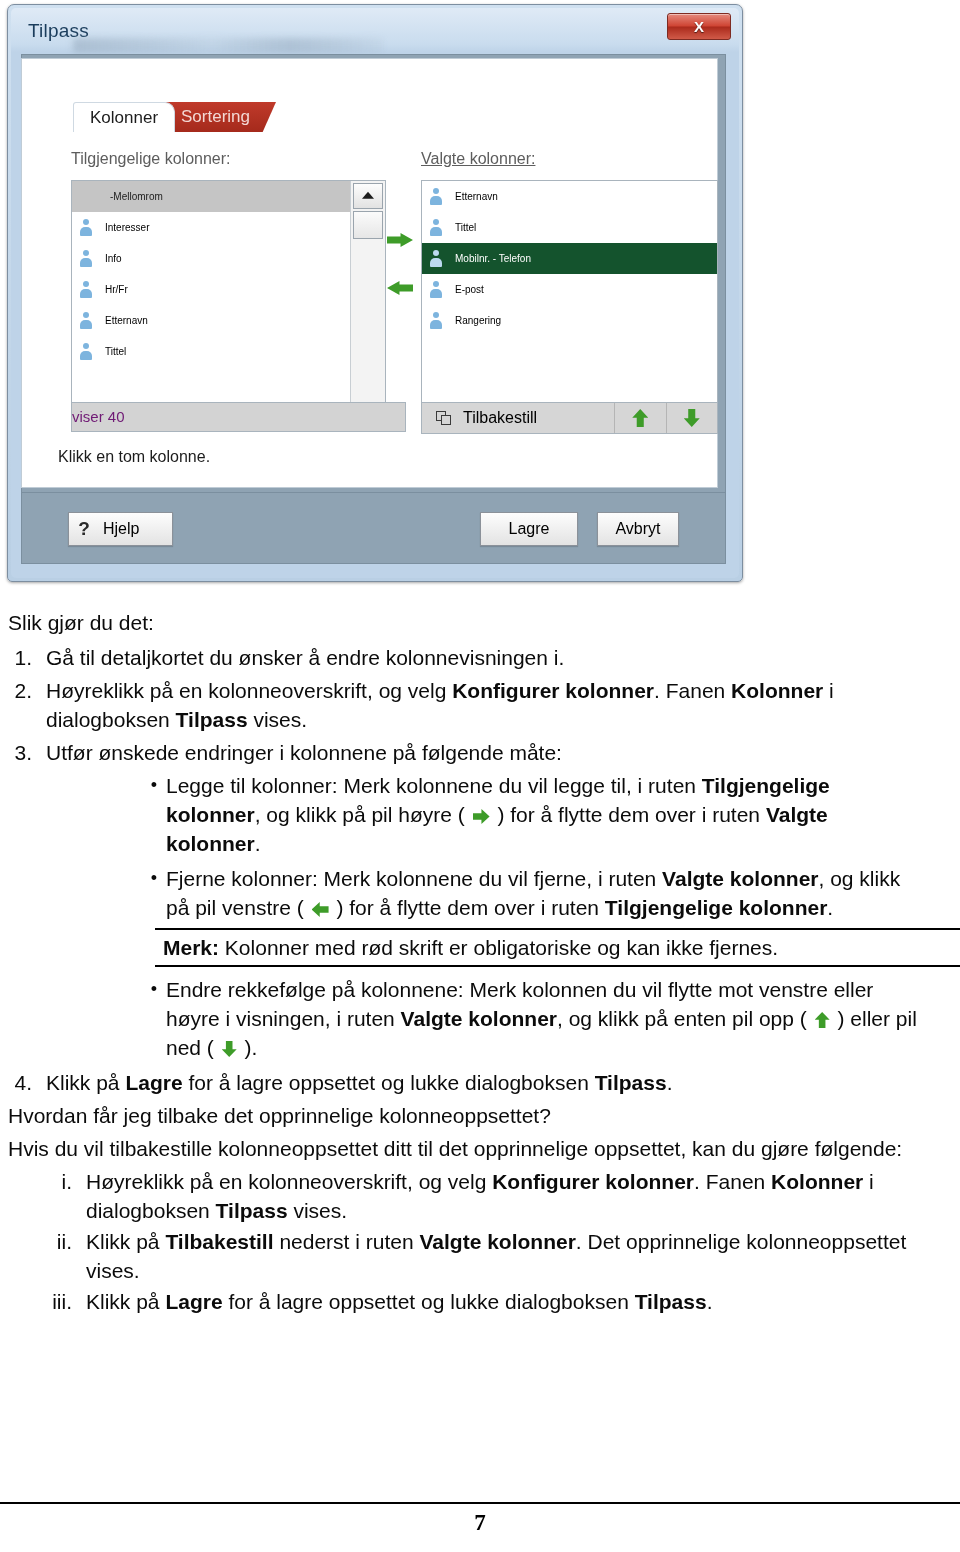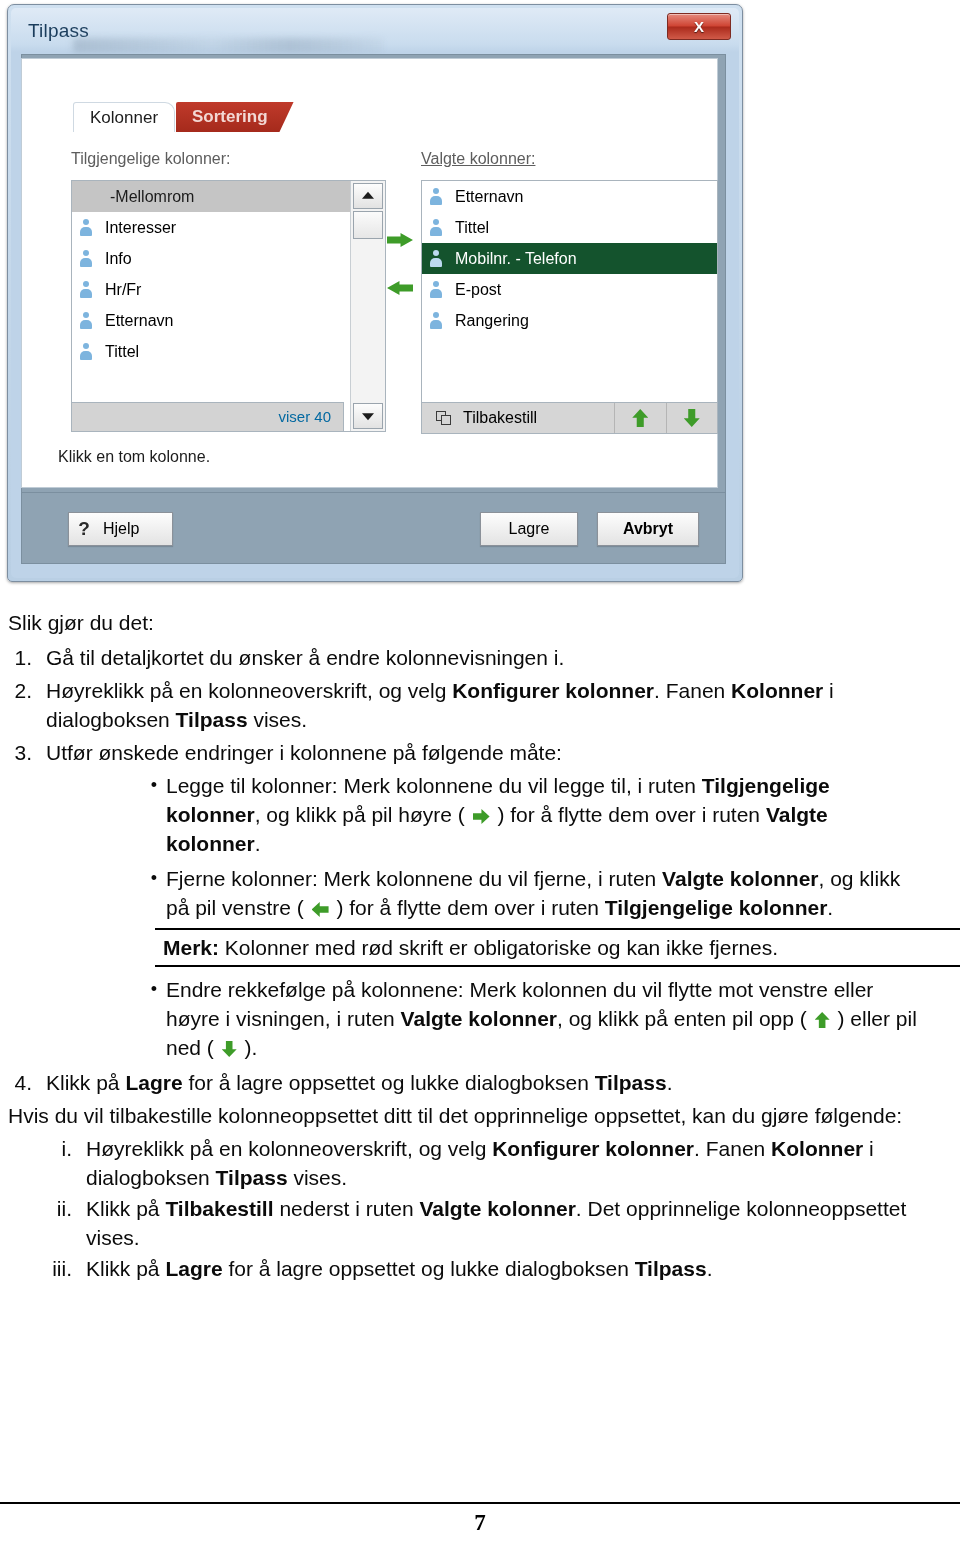--- a/index.html
+++ b/index.html
@@ -92,28 +92,27 @@
   .tab-active{
     left:0;
     background:#fff;
     color:#1c1c1c;
     border:1px solid #cfd9e2;
     border-bottom:none;
     border-radius:3px 10px 0 0;
     z-index:3;
   }
   .tab-inactive{
-    left:103px;
+    left:92px;
     background:linear-gradient(#c03a2b,#a52a1c);
     color:#f3d8d4;
     border-radius:2px 0 0 0;
     clip-path:polygon(0 0,100% 0,88% 100%,0 100%);
     padding-right:26px;
     z-index:2;
-    font-weight:bold;
   }
 
   
   .col-label{
     position:absolute;
     font-size:16px;
     color:#5d5d5d;
   }
   #lbl-available{ left:60px; top:142px; }
   #lbl-selected { left:410px; top:142px;text-decoration:underline; }
@@ -130,21 +129,21 @@
 
   .list-items{
     position:absolute; left:0; top:0;
     width:100%;
   }
   #list-available .list-items{ width:278px; }
 
   .li{
     height:31px;
     display:flex; align-items:center;
-    font-size:16px;
+    font-size:10px;
     padding-left:8px;
     box-sizing:border-box;
     cursor:pointer;
     white-space:nowrap;
     text-align:right;
   }
   .li.head{
     background:#c5c5c5;
     color:#1c1c1c;
     padding-left:38px;
@@ -207,28 +206,27 @@
     width:30px; height:28px;
     background:linear-gradient(#fbfbfb,#e6e6e6);
     border:1px solid #9aa4ad;
     box-sizing:border-box;
     cursor:pointer;
   }
 
   
   .list-footer{
     position:absolute; left:60px; top:394px;
-    width:273px; height:30px;
+    width:335px; height:30px;
     background:#d3d3d3;
     border:1px solid #a9b4bd;
     box-sizing:border-box;
-    text-align:right;
     padding-right:12px;
     font-size:15px;
-    color:#0369a1;
+    color:#701a75;
     line-height:28px;
   }
 
   
   .mid-arrow{
     position:absolute;
     left:376px;
     width:28px; height:28px;
     cursor:pointer;
   }
@@ -304,21 +302,21 @@
     border:1px solid #8b9199;
     box-sizing:border-box;
     font-size:16px;
     line-height:32px;
     text-align:center;
     cursor:pointer;
     box-shadow:0 1px 1px rgba(0,0,0,.15);
   }
   #btn-help{ left:57px; top:504px; width:105px; text-align:left; padding-left:34px; }
   #btn-save{ left:469px; top:504px; width:98px; }
-  #btn-cancel{ left:586px; top:504px; width:102px;font-weight:bold; }
+  #btn-cancel{ left:586px; top:504px; width:82px; }
   .q-icon{
     position:absolute; left:6px; top:4px;
     width:18px;height:24px;
     font-size:19px; font-weight:bold; color:#2b2b2b;
     text-align:center; line-height:24px;
   }
 
   
   #doc{
     position:absolute;
@@ -562,20 +560,21 @@
     </div>
   </div>
 
   <div class="numlist">
     <div class="numrow">
       <div class="num">4.</div>
       <div class="txt"><span>Klikk på </span><b>Lagre</b><span> for å lagre oppsettet og lukke dialogboksen </span><b>Tilpass</b><span>.</span></div>
     </div>
   </div>
 
+  <p class="plain">Hvordan får jeg tilbake det opprinnelige kolonneoppsettet?</p>
   <p class="plain">Hvis du vil tilbakestille kolonneoppsettet ditt til det opprinnelige oppsettet, kan du gjøre følgende:</p>
 
   <div class="romanlist">
     <div class="romanrow">
       <div class="rnum">i.</div>
       <div class="rtxt"><span>Høyreklikk på en kolonneoverskrift, og velg </span><b>Konfigurer kolonner</b><span>. Fanen </span><b>Kolonner</b><span> i dialogboksen </span><b>Tilpass</b><span> vises.</span></div>
     </div>
     <div class="romanrow">
       <div class="rnum">ii.</div>
       <div class="rtxt"><span>Klikk på </span><b>Tilbakestill</b><span> nederst i ruten </span><b>Valgte kolonner</b><span>. Det opprinnelige kolonneoppsettet vises.</span></div>

